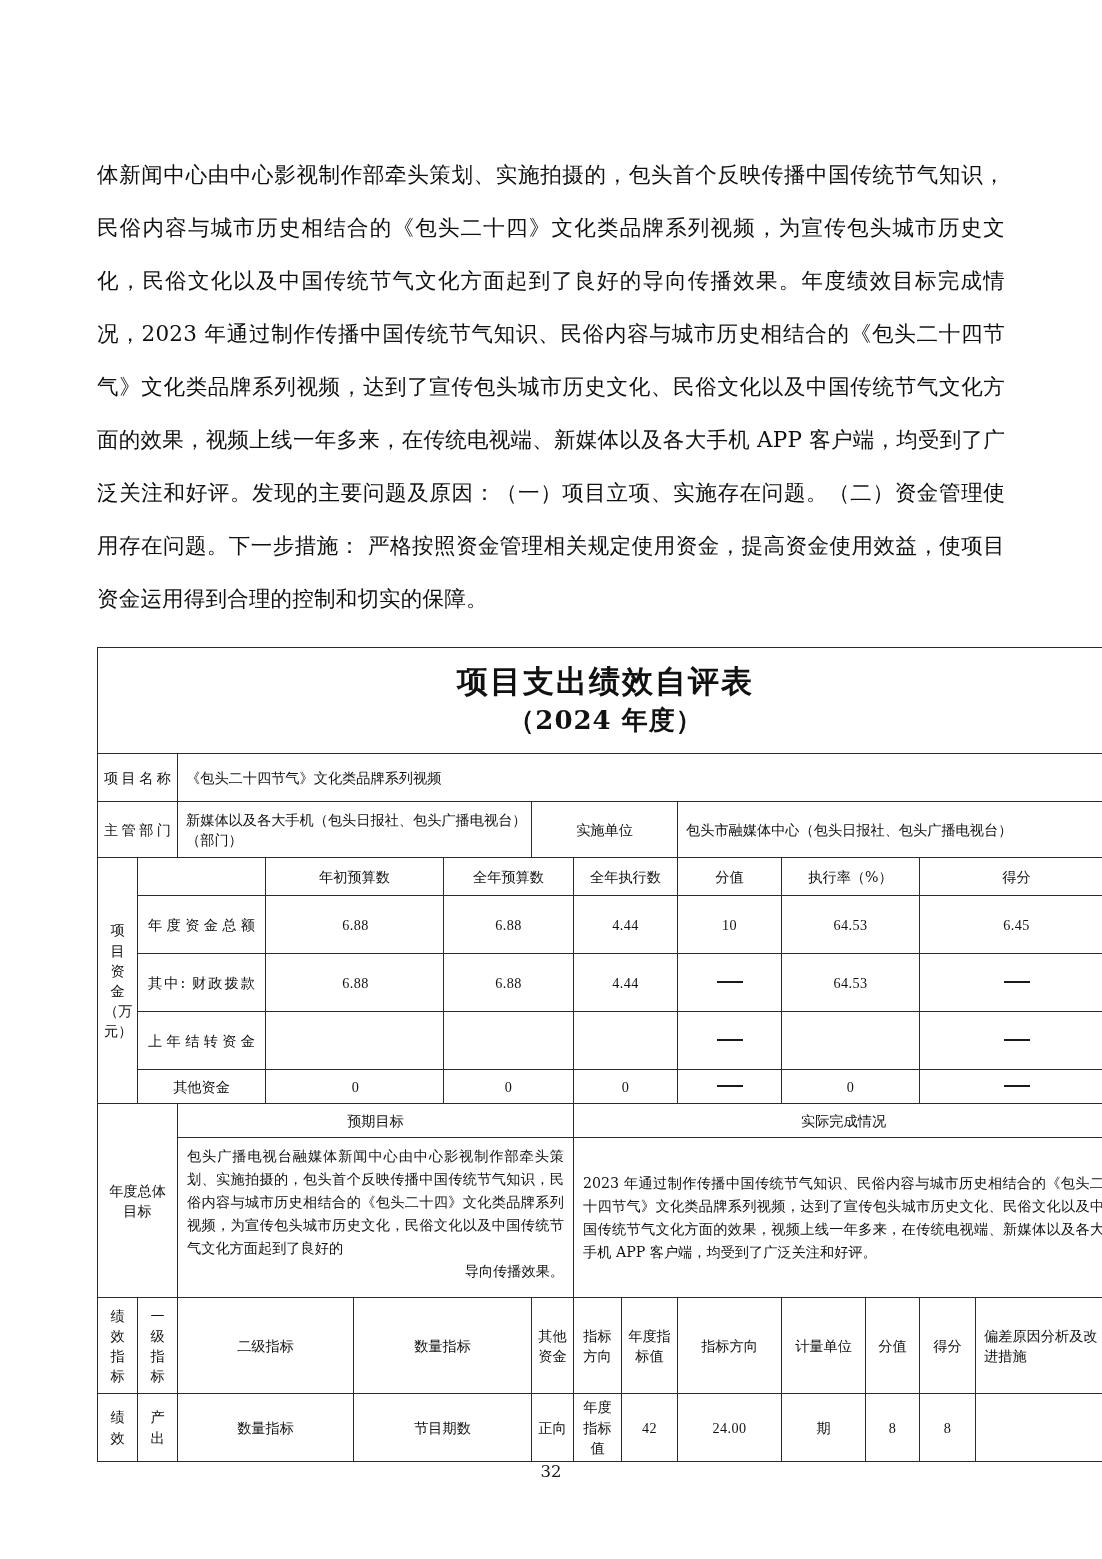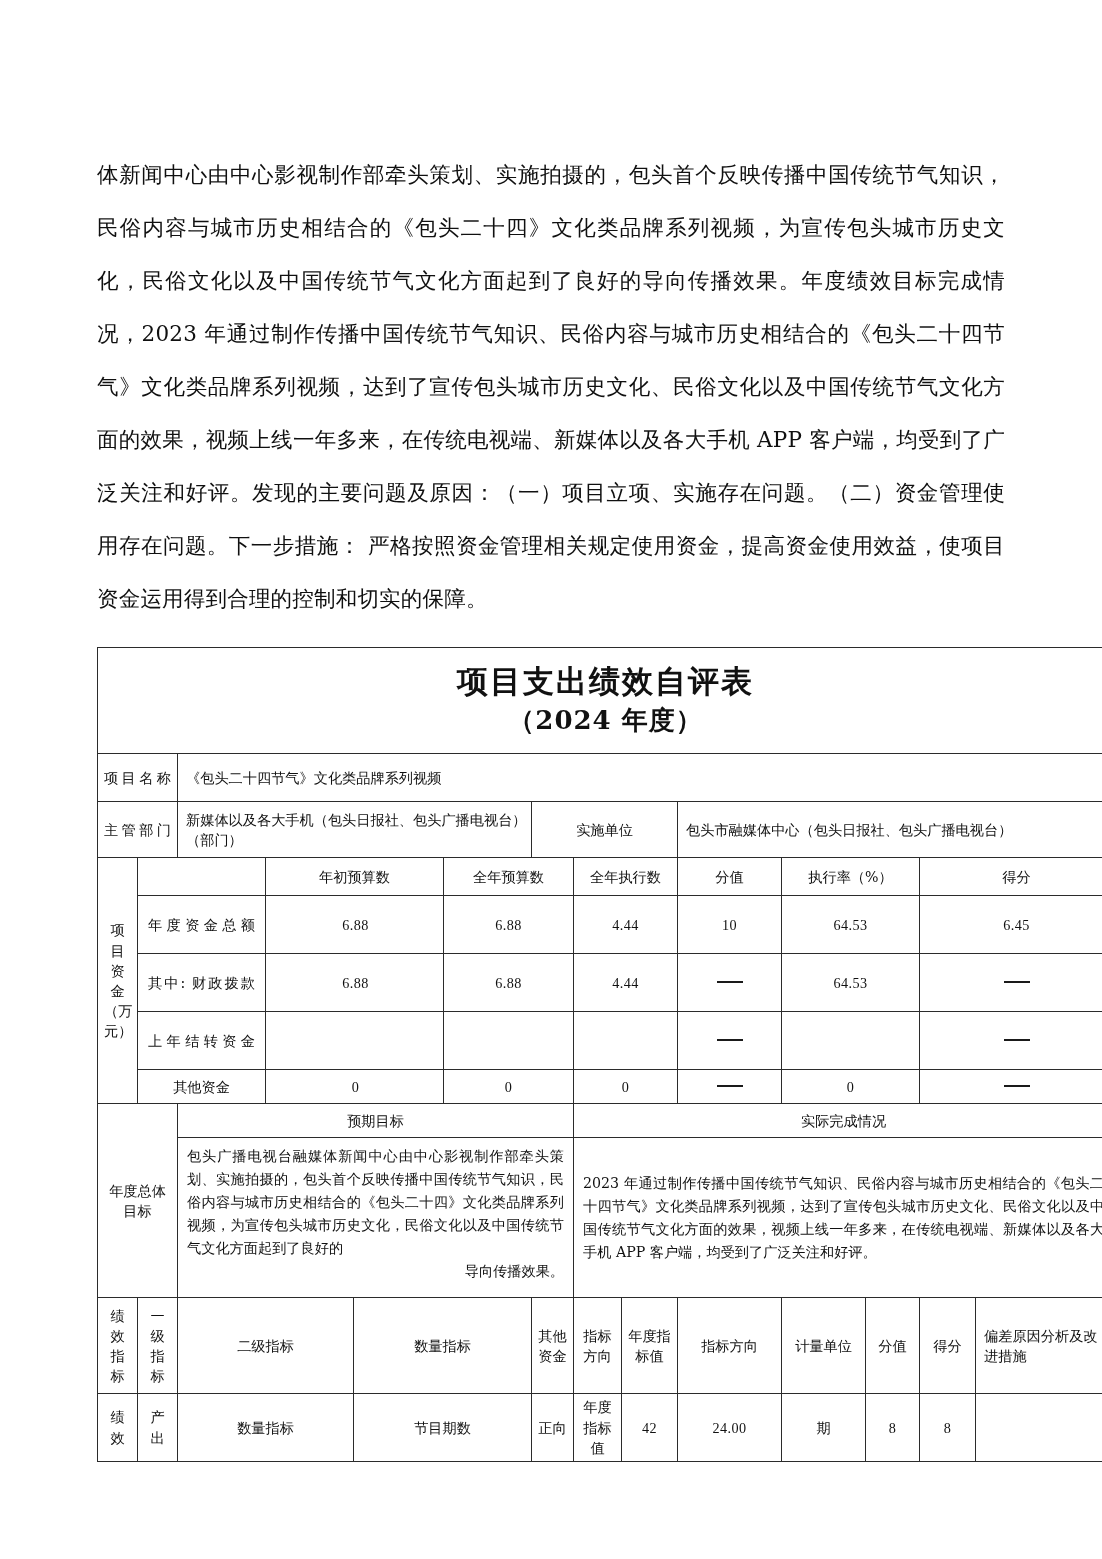--- a/index.html
+++ b/index.html
@@ -271,13 +271,14 @@
         <td>期</td>
         <td class="num">8</td>
         <td class="num">8</td>
         <td></td>
       </tr>
 
     </tbody>
       </table>
   </div>
 
+  <div class="folio">32</div>
 </div>
 
 </body></html>

